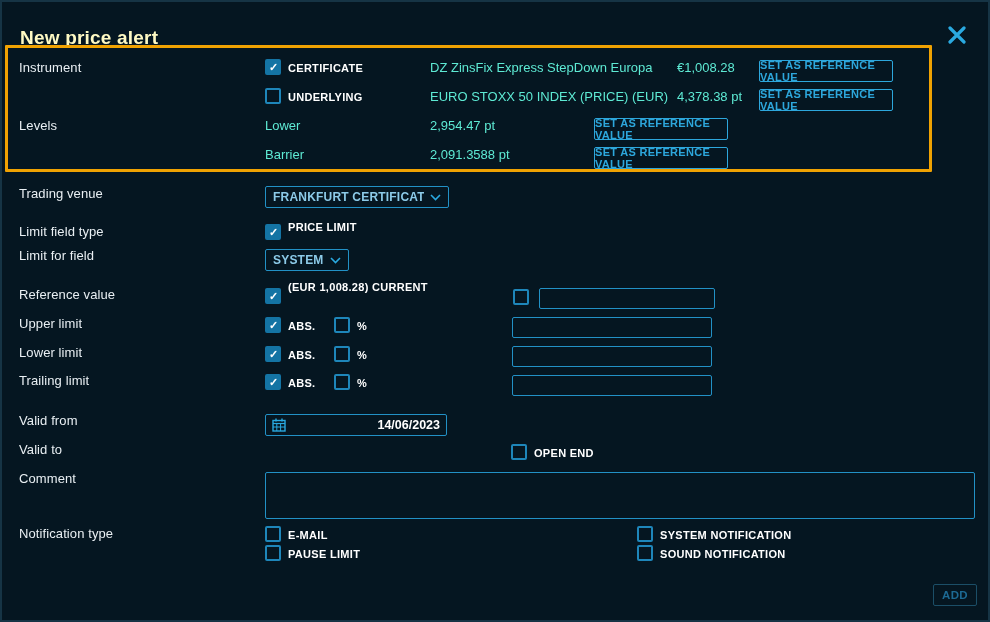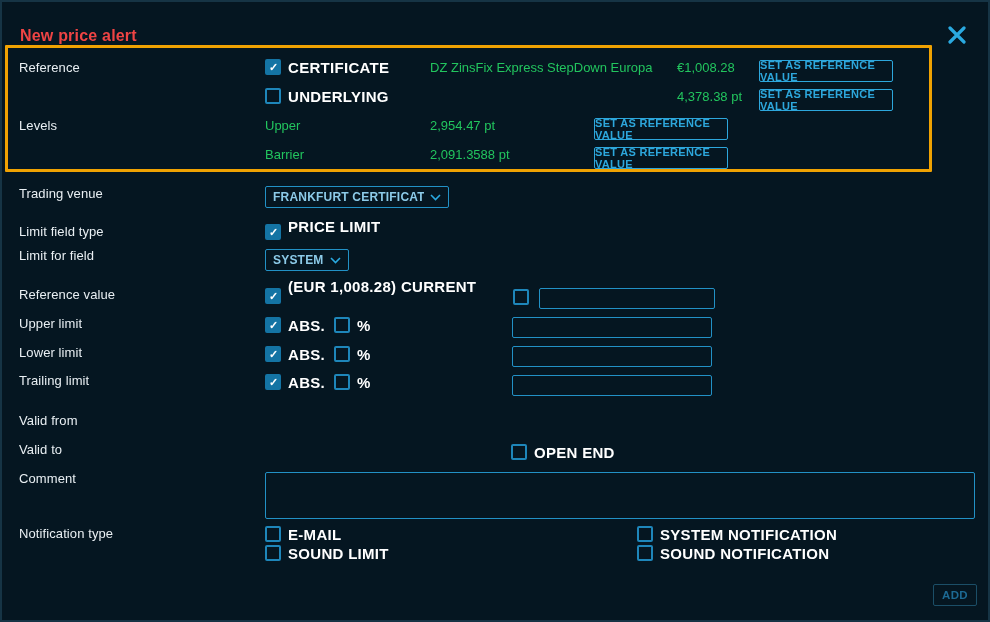--- a/index.html
+++ b/index.html
@@ -2,22 +2,22 @@
 <html><head>
 <meta charset="utf-8">
 <style>
   html,body{margin:0;padding:0;background:#030f18;}
   *{box-sizing:border-box;font-family:"Liberation Sans",sans-serif;}
   #dialog{
     position:relative;width:990px;height:622px;
     background:#051621;border:2px solid #163445;overflow:hidden;
   }
   .lbl{position:absolute;left:17px;color:#e9eff3;font-size:13px;line-height:16px;letter-spacing:.1px;}
-  .txt{position:absolute;color:#22c55e;font-size:13px;line-height:16px;white-space:nowrap;}
-  .cbl{position:absolute;color:#ffffff;font-size:15px;font-weight:bold;letter-spacing:.3px;line-height:16px;white-space:nowrap;}
+  .txt{position:absolute;color:#5eead4;font-size:13px;line-height:16px;white-space:nowrap;}
+  .cbl{position:absolute;color:#ffffff;font-size:11px;font-weight:bold;letter-spacing:.3px;line-height:16px;white-space:nowrap;}
   .cb{position:absolute;width:16px;height:16px;border:2px solid #1e86ba;border-radius:2px;background:transparent;}
   .cb.checked{background:#1474a4;border-color:#1474a4;}
   .cb.checked::after{content:"✓";position:absolute;top:0px;left:2px;color:#fff;font-size:11px;font-weight:bold;line-height:12px;}
   .ref-btn{
     position:absolute;width:134px;height:22px;border:1px solid #2da7dc;border-radius:2px;
     color:#2da7dc;font-size:11px;font-weight:bold;letter-spacing:.3px;
     display:flex;align-items:center;justify-content:center;background:transparent;cursor:pointer;
   }
   .select{
     position:absolute;height:22px;border:1px solid #2291c6;border-radius:2px;
@@ -29,21 +29,21 @@
     position:absolute;height:21px;border:1px solid #2291c6;border-radius:2px;
     background:transparent;color:#f2f6f8;font-size:12px;padding:0 6px;outline:none;
   }
   .datefield{
     position:absolute;width:182px;height:22px;border:1px solid #2291c6;border-radius:2px;
     display:flex;align-items:center;padding:0 6px;cursor:pointer;
   }
   .datefield .dateval{margin-left:auto;color:#ffffff;font-size:12.5px;font-weight:bold;}
   .cal{display:flex;color:#2aa9e0;}
   .highlight{position:absolute;left:3px;top:43px;width:927px;height:127px;border:3px solid #f0a202;border-radius:1px;}
-  #title{position:absolute;left:18px;top:25px;color:#ef4444;font-size:16px;font-weight:bold;letter-spacing:.2px;}
+  #title{position:absolute;left:18px;top:25px;color:#fef9c3;font-size:19px;font-weight:bold;letter-spacing:.2px;}
   #close{position:absolute;right:20px;top:22px;width:22px;height:22px;cursor:pointer;color:#2aa9e0;display:flex;align-items:center;justify-content:center;}
   #comment-box{position:absolute;left:263px;top:470px;width:710px;height:47px;border:1px solid #2291c6;border-radius:2px;background:transparent;color:#f2f6f8;font-size:12px;padding:4px 6px;resize:none;outline:none;}
   #add-btn{
     position:absolute;left:931px;top:582px;width:44px;height:22px;
     border:1px solid #1b4e67;border-radius:2px;color:#1d6a94;font-size:11.5px;font-weight:bold;
     letter-spacing:.4px;display:flex;align-items:center;justify-content:center;background:transparent;cursor:pointer;
   }
 </style>
 </head>
 <body>
@@ -53,35 +53,36 @@
   <div id="title">New price alert</div>
 
   <div id="close">
     <svg width="18" height="18" viewBox="0 0 18 18">
         <path d="M2 2 L16 16 M16 2 L2 16" stroke="currentColor" stroke-width="3.2" stroke-linecap="round"></path>
       </svg>
   </div>
 
   <div class="highlight"></div>
 
-  <div class="lbl" style="top:58px">Reference</div>
+  <div class="lbl" style="top:58px">Instrument</div>
   <div class="lbl" style="top:116px">Levels</div>
 
   <div class="cb checked" style="left:263px;top:57px"></div>
   <div class="cbl" style="left:286px;top:58px">CERTIFICATE</div>
   <div class="txt" style="left:428px;top:58px">DZ ZinsFix Express StepDown Europa</div>
   <div class="txt" style="left:675px;top:58px">€1,008.28</div>
   <div class="ref-btn" style="left:757px;top:58px">SET AS REFERENCE VALUE</div>
 
   <div class="cb" style="left:263px;top:86px"></div>
   <div class="cbl" style="left:286px;top:87px">UNDERLYING</div>
+  <div class="txt" style="left:428px;top:87px">EURO STOXX 50 INDEX (PRICE) (EUR)</div>
   <div class="txt" style="left:675px;top:87px">4,378.38 pt</div>
   <div class="ref-btn" style="left:757px;top:87px">SET AS REFERENCE VALUE</div>
 
-  <div class="txt" style="left:263px;top:116px">Upper</div>
+  <div class="txt" style="left:263px;top:116px">Lower</div>
   <div class="txt" style="left:428px;top:116px">2,954.47 pt</div>
   <div class="ref-btn" style="left:592px;top:116px">SET AS REFERENCE VALUE</div>
 
   <div class="txt" style="left:263px;top:145px">Barrier</div>
   <div class="txt" style="left:428px;top:145px">2,091.3588 pt</div>
   <div class="ref-btn" style="left:592px;top:145px">SET AS REFERENCE VALUE</div>
 
   <div class="lbl" style="top:184px">Trading venue</div>
   <div class="select" style="left:263px;top:184px;width:184px">
     <span style="flex:1 1 auto;overflow:hidden">FRANKFURT CERTIFICAT…</span>
@@ -127,33 +128,47 @@
   <input class="inp" style="left: 510px; top: 344px; width: 200px;" value="">
 
   <div class="lbl" style="top:371px">Trailing limit</div>
   <div class="cb checked" style="left:263px;top:372px"></div>
   <div class="cbl" style="left:286px;top:373px">ABS.</div>
   <div class="cb" style="left:332px;top:372px"></div>
   <div class="cbl" style="left:355px;top:373px">%</div>
   <input class="inp" style="left: 510px; top: 373px; width: 200px;" value="">
 
   <div class="lbl" style="top:411px">Valid from</div>
+  <div class="datefield" style="left:263px;top:412px">
+    <span class="cal">
+      <svg width="14" height="14" viewBox="0 0 14 14">
+          <rect x="1" y="2.5" width="12" height="10.5" fill="none" stroke="currentColor" stroke-width="1.4"></rect>
+          <line x1="4" y1="0.5" x2="4" y2="3.5" stroke="currentColor" stroke-width="1.4"></line>
+          <line x1="10" y1="0.5" x2="10" y2="3.5" stroke="currentColor" stroke-width="1.4"></line>
+          <line x1="1" y1="5.5" x2="13" y2="5.5" stroke="currentColor" stroke-width="1.2"></line>
+          <line x1="4.8" y1="5.5" x2="4.8" y2="13" stroke="currentColor" stroke-width="1"></line>
+          <line x1="8.6" y1="5.5" x2="8.6" y2="13" stroke="currentColor" stroke-width="1"></line>
+          <line x1="1" y1="9" x2="13" y2="9" stroke="currentColor" stroke-width="1"></line>
+        </svg>
+    </span>
+    <span class="dateval">14/06/2023</span>
+  </div>
 
   <div class="lbl" style="top:440px">Valid to</div>
   <div class="cb" style="left:509px;top:442px"></div>
   <div class="cbl" style="left:532px;top:443px">OPEN END</div>
 
   <div class="lbl" style="top:469px">Comment</div>
   <textarea id="comment-box" style=""></textarea>
 
   <div class="lbl" style="top:524px">Notification type</div>
   <div class="cb" style="left:263px;top:524px"></div>
   <div class="cbl" style="left:286px;top:525px">E-MAIL</div>
   <div class="cb" style="left:263px;top:543px"></div>
-  <div class="cbl" style="left:286px;top:544px">SOUND LIMIT</div>
+  <div class="cbl" style="left:286px;top:544px">PAUSE LIMIT</div>
   <div class="cb" style="left:635px;top:524px"></div>
   <div class="cbl" style="left:658px;top:525px">SYSTEM NOTIFICATION</div>
   <div class="cb" style="left:635px;top:543px"></div>
   <div class="cbl" style="left:658px;top:544px">SOUND NOTIFICATION</div>
 
   <div id="add-btn">ADD</div>
 
 </div>
 
 </body></html>

